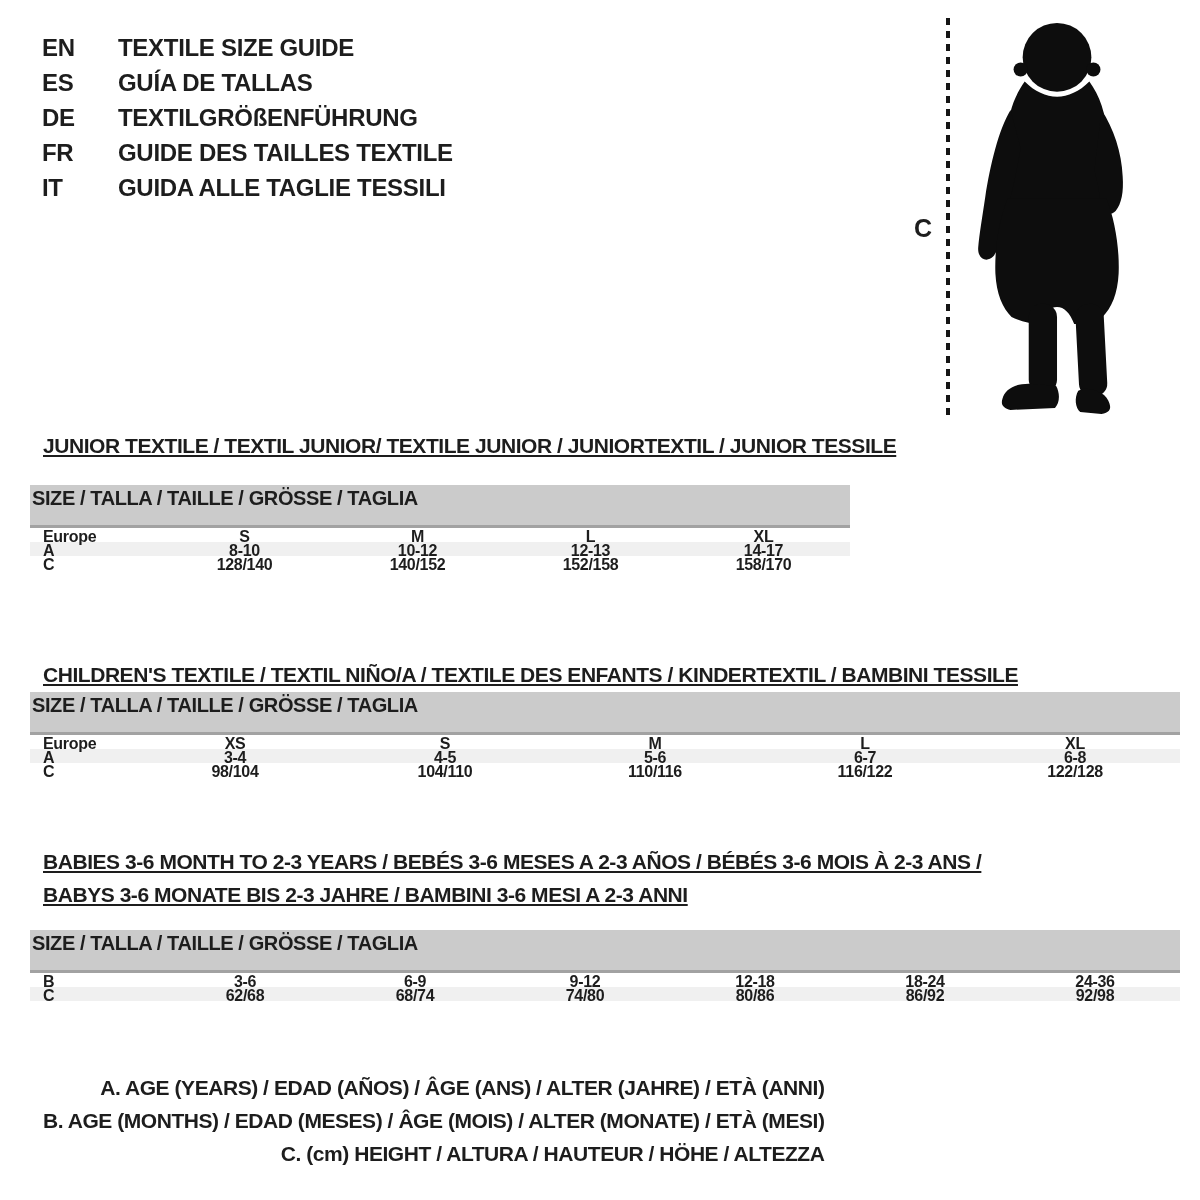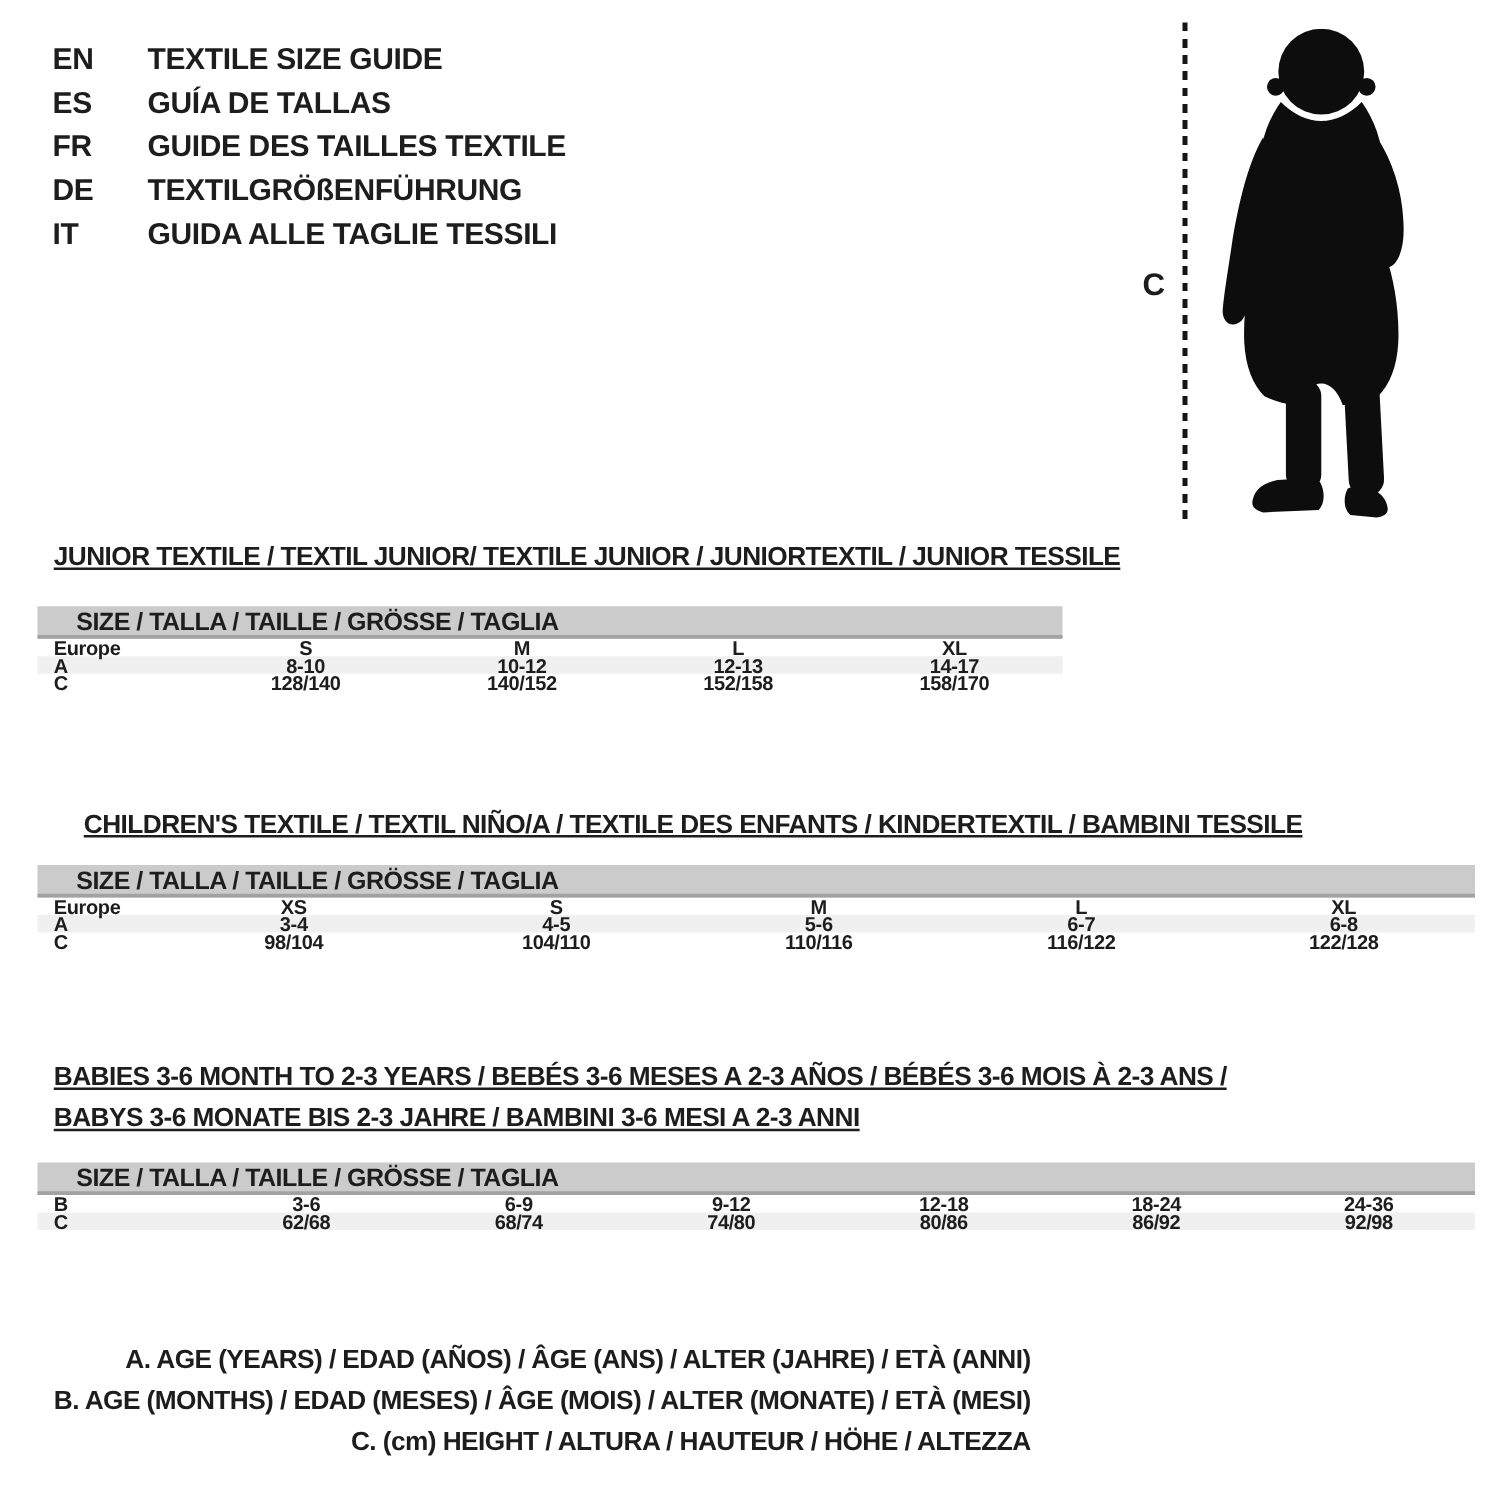--- a/index.html
+++ b/index.html
@@ -25,34 +25,34 @@
   #measure-line {
     position:absolute; left:46px; top:10px; width:4px; height:402px;
     background:repeating-linear-gradient(to bottom, #151515 0 7px, transparent 7px 13px);
   }
   #measure-label { position:absolute; left:14px; top:206px; font-size:25px; }
   #baby-svg { position:absolute; left:72px; top:15px; }
 
   
   .sec-title { position:absolute; left:43px; font-size:21px; letter-spacing:-0.45px; white-space:nowrap;text-decoration:underline; }
   #junior-title   { top:434px; }
-  #children-title { top:648px;margin-left:24px; }
+  #children-title { top:663px; }
   #babies-title   { top:845px; line-height:33px; }
 
   
   .size-table { position:absolute; left:30px; }
   #junior-table   { top:485px; width:820px;  }
   #children-table { top:692px; width:1150px; }
   #babies-table   { top:930px; width:1150px; }
 
   .size-bar {
-    height:26px; line-height:26px;
+    height:43px; line-height:26px;
     background:#cbcbcb;
     border-bottom:3px solid #a2a2a2;
-    padding-left:31px;
+    padding-left:2px;
     font-size:20px;
     letter-spacing:-0.4px;
   }
   .trow { display:grid; height:14px; align-items:center; font-size:16px; }
   .trow span { text-align:center; white-space:nowrap; }
   .trow .tl { text-align:left; padding-left:13px; }
   .striped { background:#f0f0f0; }
   .cols4 { grid-template-columns:128px repeat(4,1fr); }
   .cols5 { grid-template-columns:100px repeat(5,1fr); }
   .cols6 { grid-template-columns:130px repeat(6,1fr); }
@@ -67,26 +67,26 @@
 <div id="lang-list">
   <div class="lang-row">
     <span class="lang-code">EN</span>
     <span class="lang-label">TEXTILE SIZE GUIDE</span>
   </div>
   <div class="lang-row">
     <span class="lang-code">ES</span>
     <span class="lang-label">GUÍA DE TALLAS</span>
   </div>
   <div class="lang-row">
+    <span class="lang-code">DE</span>
+    <span class="lang-label">TEXTILGRÖßENFÜHRUNG</span>
+  </div>
+  <div class="lang-row">
     <span class="lang-code">FR</span>
     <span class="lang-label">GUIDE DES TAILLES TEXTILE</span>
-  </div>
-  <div class="lang-row">
-    <span class="lang-code">DE</span>
-    <span class="lang-label">TEXTILGRÖßENFÜHRUNG</span>
   </div>
   <div class="lang-row">
     <span class="lang-code">IT</span>
     <span class="lang-label">GUIDA ALLE TAGLIE TESSILI</span>
   </div>
 </div>
 
 <div id="figure">
   <div id="measure-line"></div>
   <div id="measure-label">C</div>

